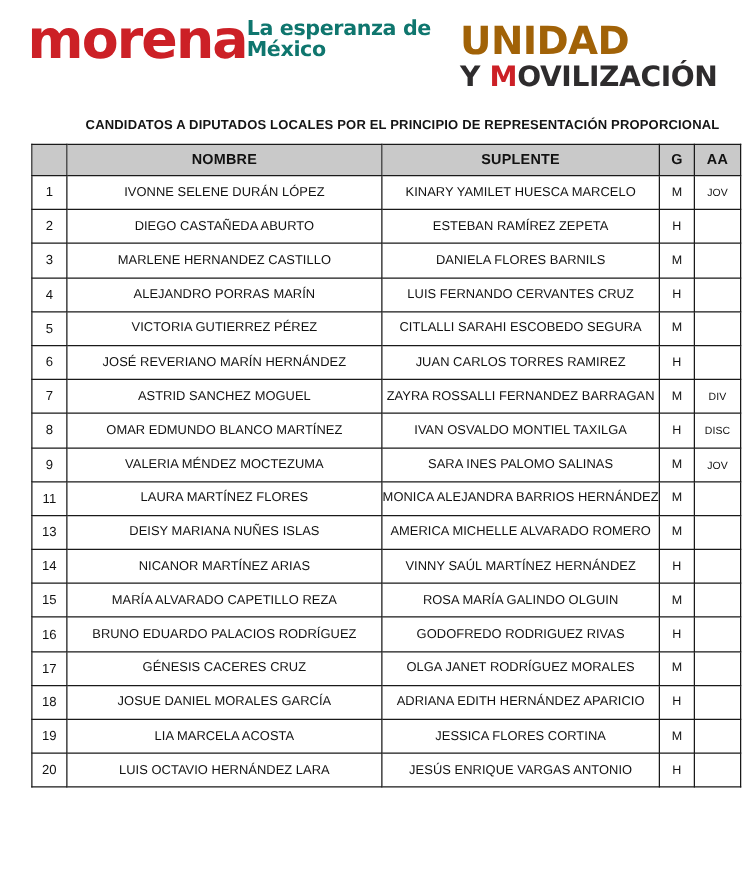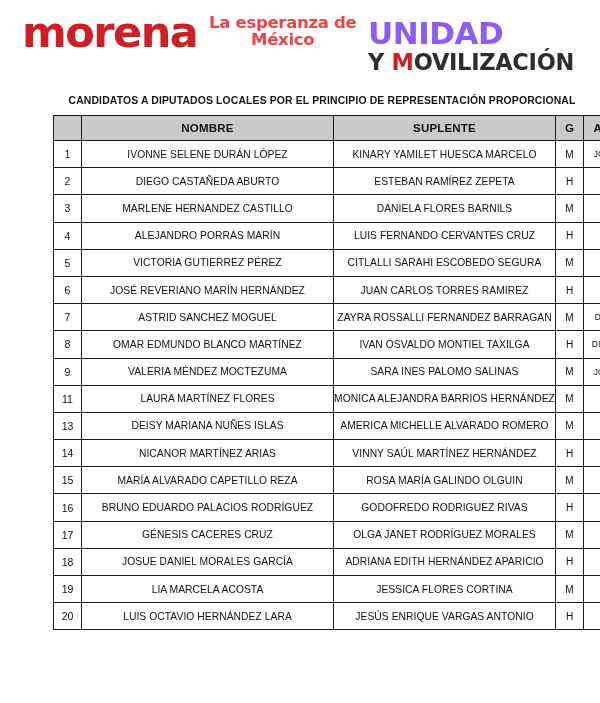--- a/index.html
+++ b/index.html
@@ -36,38 +36,37 @@
     font-weight: bold;
     font-size: 43px;
     letter-spacing: -1.5px;
     color: #cc2026;
     line-height: 0.95;
   }
   .logo-morena-tag {
     font-family: "DejaVu Sans", sans-serif;
     font-weight: bold;
     font-size: 16.5px;
-    color: #ef4444;
+    color: #0f766e;
     letter-spacing: -0.3px;
     margin-top: 3px;
-    text-align: center;
   }
   .logo-unidad {
     display: flex;
     flex-direction: column;
     align-items: flex-start;
     line-height: 1;
     padding-top: 6px;
     padding-right: 8px;
   }
   .logo-unidad-line1 {
     font-family: "DejaVu Sans", sans-serif;
     font-weight: bold;
     font-size: 31px;
-    color: #8b5cf6;
+    color: #a16207;
     letter-spacing: -0.5px;
     line-height: 1;
   }
   .logo-unidad-line2 {
     font-family: "DejaVu Sans", sans-serif;
     font-weight: bold;
     font-size: 22.5px;
     color: #2e2c2d;
     letter-spacing: -0.3px;
     margin-top: 2px;
@@ -85,21 +84,20 @@
     color: #141414;
     padding: 0 10px;
     margin-bottom: 9px;
     white-space: nowrap;
     margin-left: 44px;
   }
 
   
   .table-wrap {
     padding: 0 8px 0 25px;
-    margin-left: 28px;
   }
   table.candidates {
     border-collapse: collapse;
     width: 567px;
     table-layout: fixed;
     border: 1.6px solid #1a1a1a;
   }
   table.candidates th,
   table.candidates td {
     border: 1.2px solid #1a1a1a;

